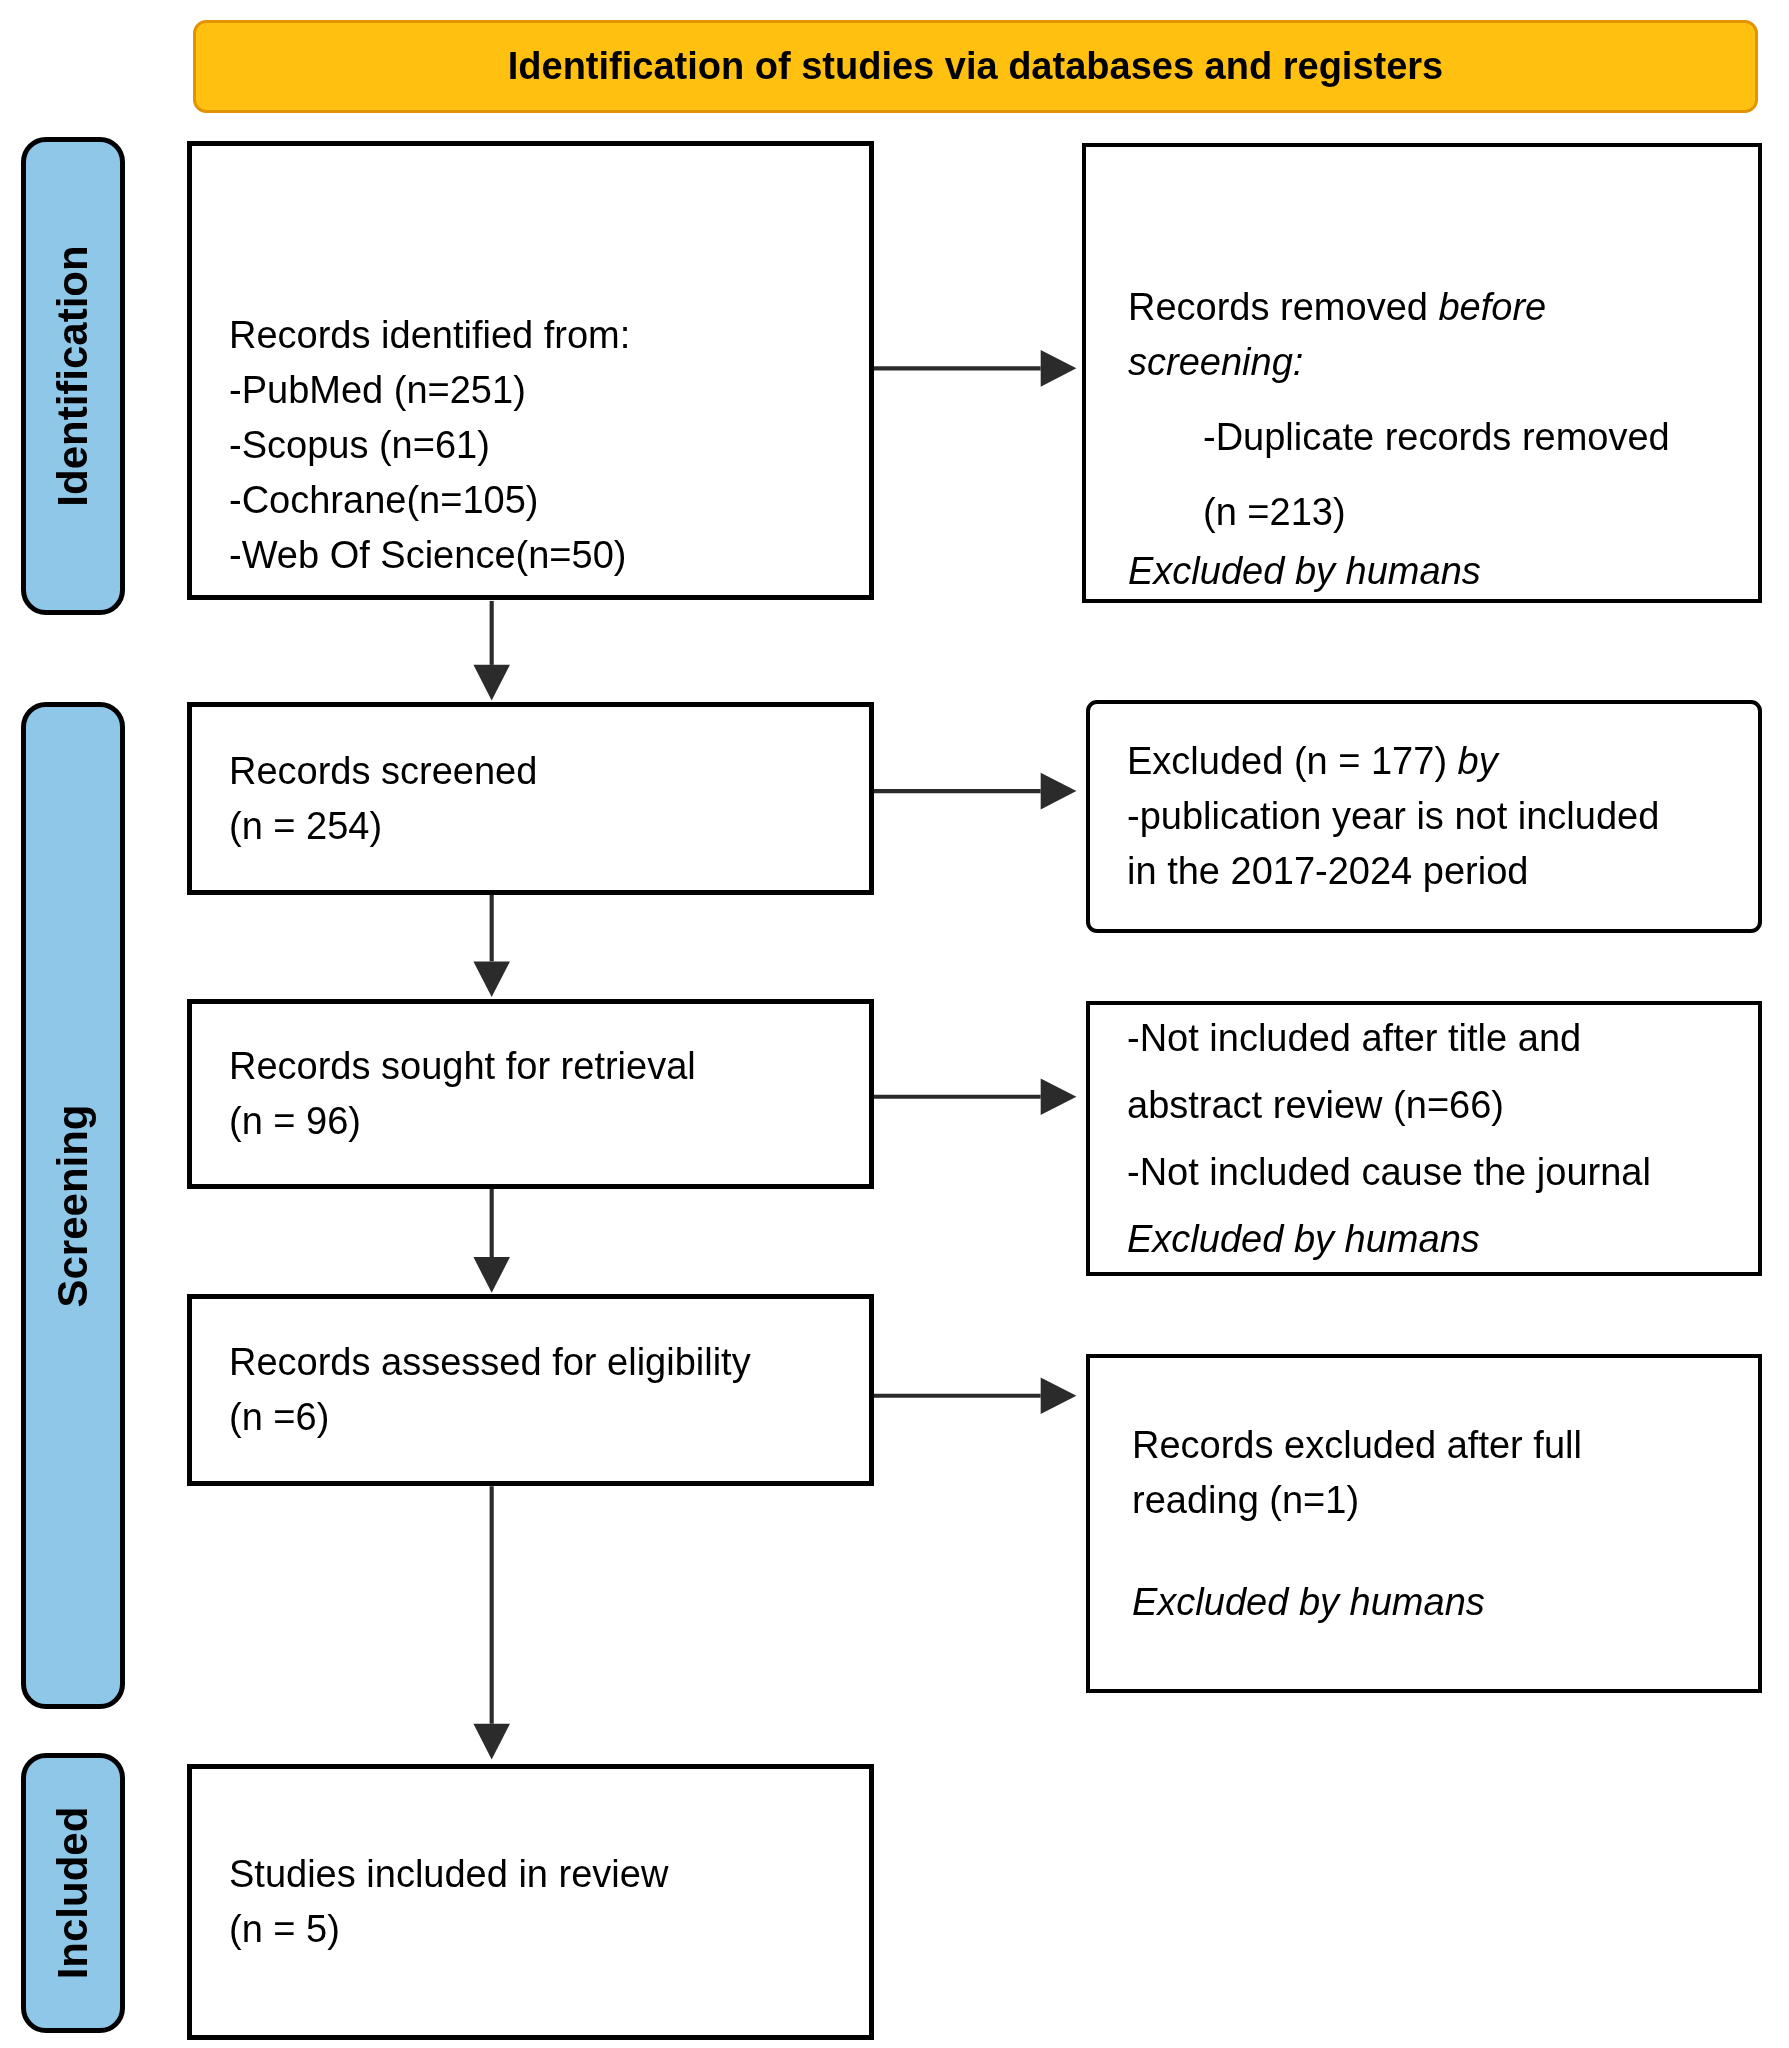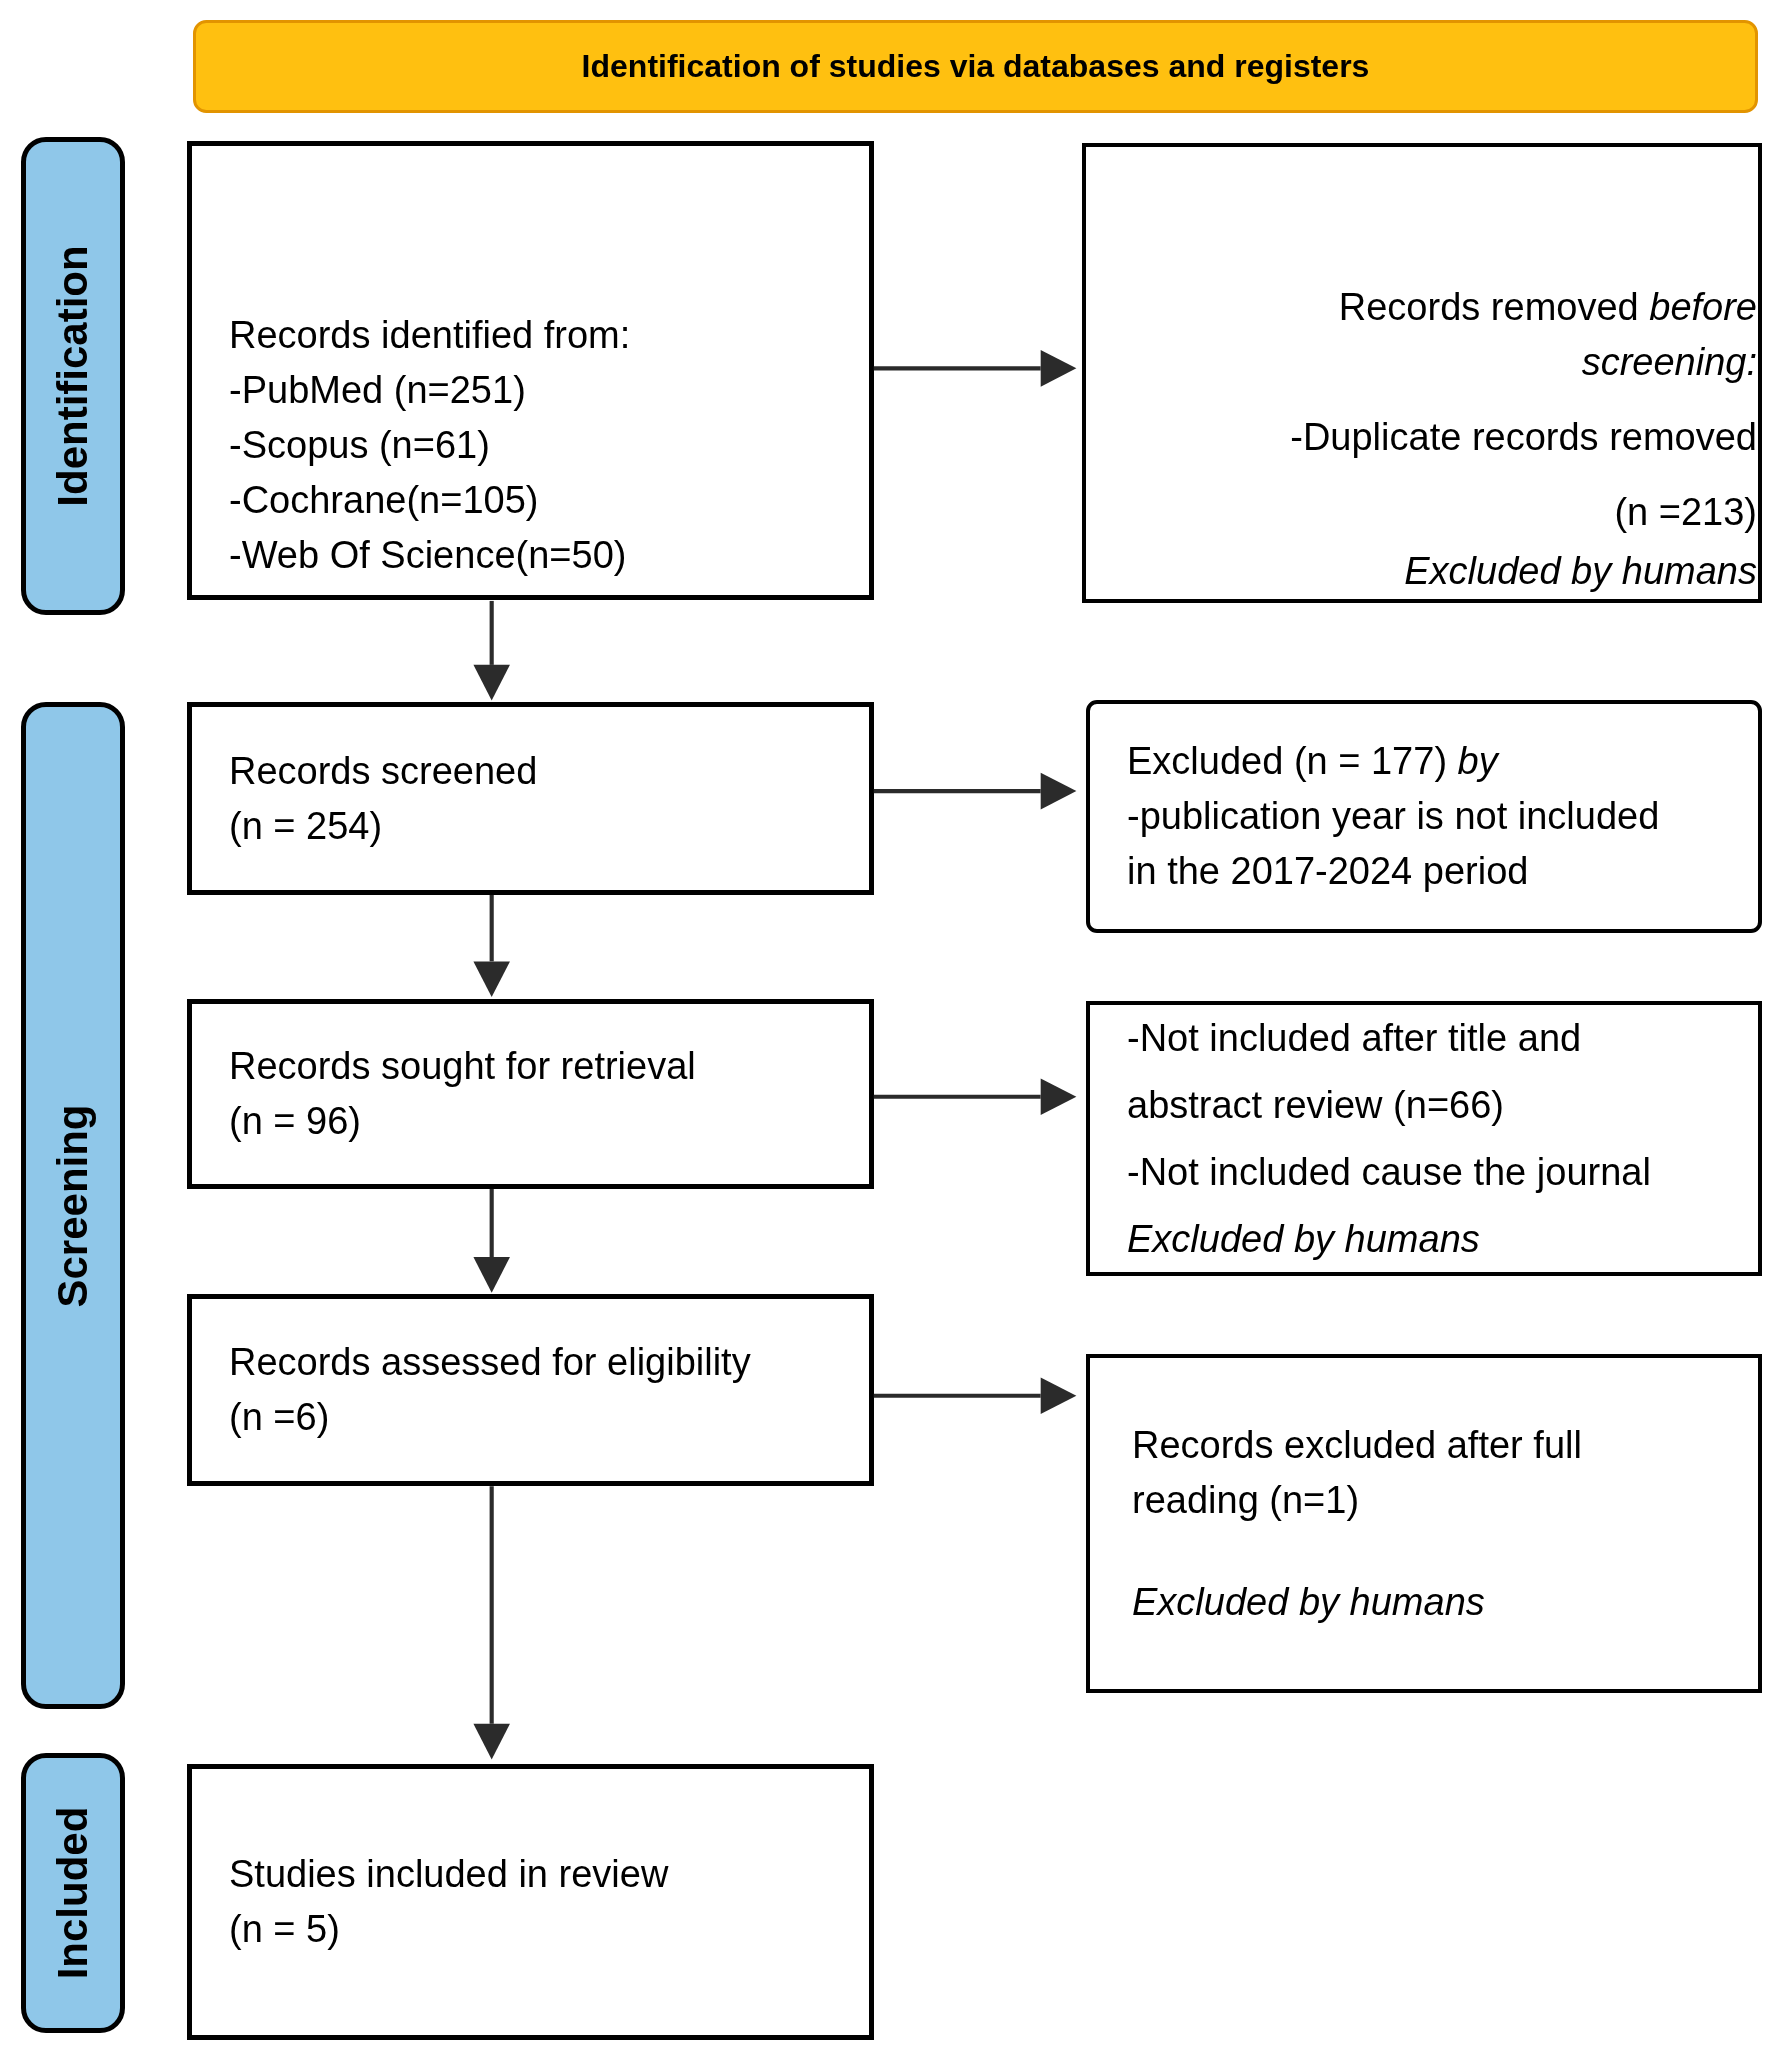--- a/index.html
+++ b/index.html
@@ -6,21 +6,21 @@
   .canvas {
     position:relative; width:1789px; height:2049px; background:#ffffff;
     font-family:"Liberation Sans","DejaVu Sans",sans-serif; color:#000;
   }
   .banner {
     position:absolute; left:193px; top:20px; width:1565px; height:93px;
     background:var(--banner-fill,#FFC010);
     border:3.3px solid var(--banner-border,#E29400);
     border-radius:13.3px; box-sizing:border-box;
     display:flex; align-items:center; justify-content:center;
-    font-weight:bold; font-size:32px;text-align:right;
+    font-weight:bold; font-size:38px;text-align:right;
   }
   .stage {
     position:absolute; left:21px; width:104px;
     background:var(--stage-fill,#8FC7E9);
     border:5px solid #000; border-radius:25px; box-sizing:border-box;
     display:flex; align-items:center; justify-content:center;
   }
   .stage span { transform:rotate(-90deg); white-space:nowrap; font-weight:bold; font-size:42px; }
   .stage.identification { top:137px; height:478px; }
   .stage.screening      { top:702px; height:1007px; }
@@ -31,21 +31,21 @@
     border:5.8px solid #000; font-size:38px; line-height:55px;
     display:flex; flex-direction:column; justify-content:center;
   }
   .box.right { border-width:4.2px; }
   .ln { white-space:nowrap; }
   .indent { padding-left:75px;margin-top:20px; }
   .spacer { height:47px; }
   .it { font-style:italic; }
 
   .b1 { left:187px;  top:141px;  width:687px; height:459px; padding:162px 12.5px 0 37px; justify-content:flex-start; }
-  .b2 { left:1082px; top:143px;  width:680px; height:460px; padding:133px 1px 0 42px; justify-content:flex-start;text-align:right; }
+  .b2 { left:1082px; top:143px;  width:680px; height:460px; padding:133px 1px 0 42px; justify-content:flex-start; }
   .b3 { left:187px;  top:702px;  width:687px; height:193px; padding-left:37px; }
   .b4 { left:1086px; top:700px;  width:676px; height:233px; padding-left:37px;border-radius:11px; }
   .b5 { left:187px;  top:999px; width:687px; height:190px; padding-left:37px; }
   .b6 { left:1086px; top:1001px; width:676px; height:275px; padding-left:37px;gap:12px; }
   .b7 { left:187px;  top:1294px; width:687px; height:192px; padding-left:37px; }
   .b8 { left:1086px; top:1354px; width:676px; height:339px; padding-left:42px; }
   .b9 { left:187px;  top:1764px; width:687px; height:276px; padding-left:37px; }
 
   svg.arrows { position:absolute; left:0; top:0; pointer-events:none; }
   svg.arrows line    { stroke:var(--arrow,#2b2b2b); stroke-width:5px; }

